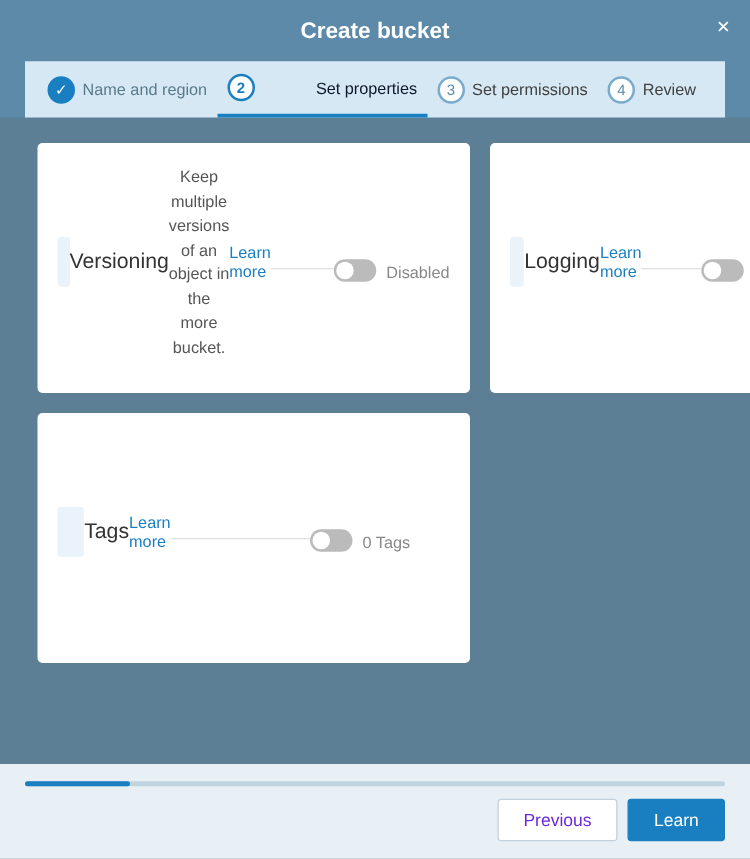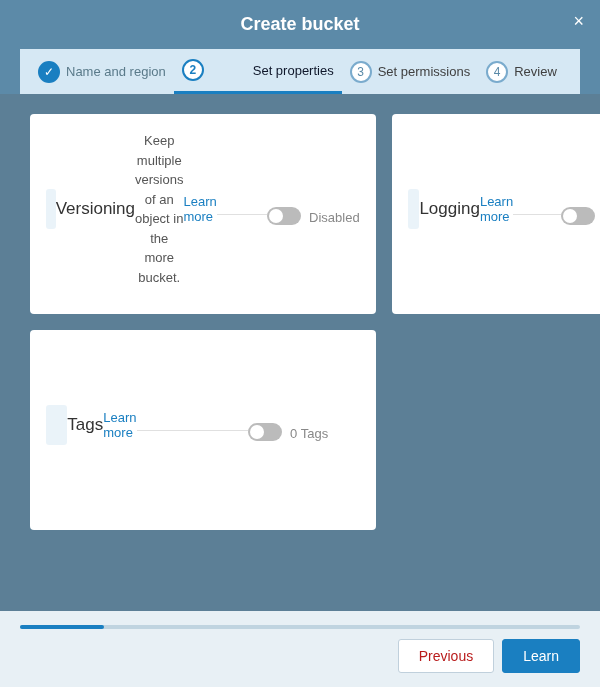--- a/index.html
+++ b/index.html
@@ -212,21 +212,21 @@
     }
     .btn {
       padding: 8px 20px;
       border-radius: 3px;
       font-size: 14px;
       cursor: pointer;
       border: 1px solid #c0d0dc;
     }
     .btn-previous {
       background: #fff;
-      color: #b91c1c;
+      color: #6d28d9;
     }
     .btn-next {
       background: #1a7fc1;
       color: #fff;
       border-color: #1a7fc1;
     }
   </style>
 </head>
 <body>
 

